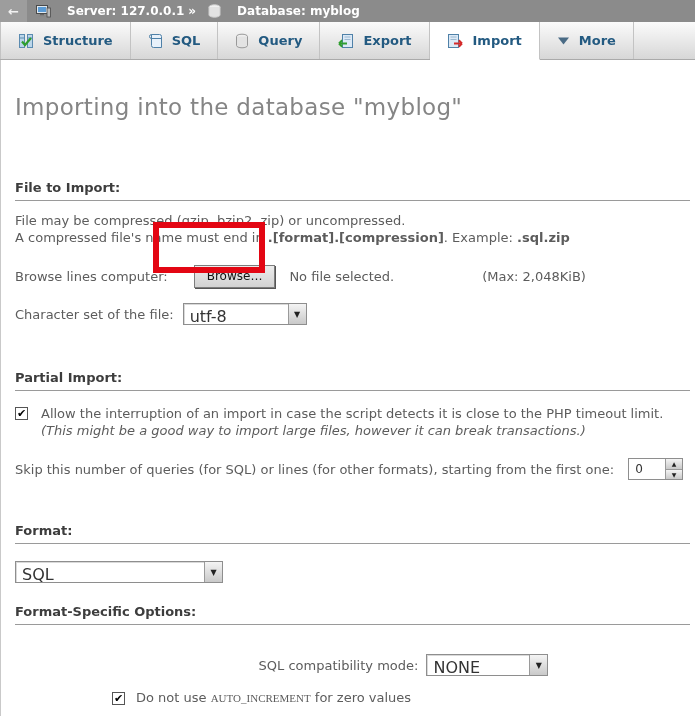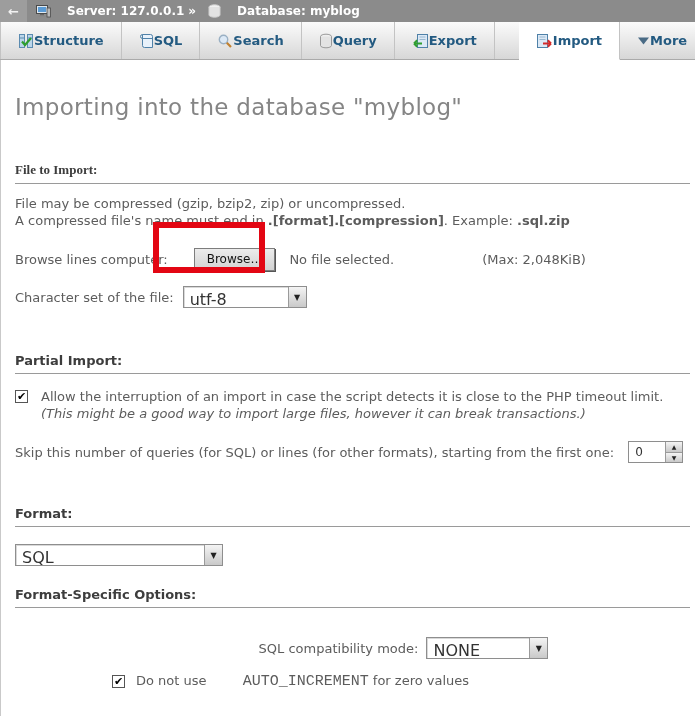--- a/index.html
+++ b/index.html
@@ -21,40 +21,40 @@
   .crumb { display:flex; align-items:center; gap:16px; margin-left:8px; cursor:pointer; }
   .crumb-sep { margin:0 4px; font-weight:bold; }
   .mini-icon { display:inline-block; line-height:0; }
   
   .tabbar {
     height:38px; display:flex; align-items:stretch;
     background:linear-gradient(#fbfbfb,#d7d7d7);
     border-bottom:1px solid #aaa;
   }
   .tab {
-    display:flex; align-items:center; padding:0 17px;
+    display:flex; align-items:center; gap:9px; padding:0 17px;
     border-right:1px solid #c3c3c3; cursor:pointer;
     color:#235a81; font-weight:bold; font-size:13px;
   }
   .tab:first-child { border-left:1px solid #c3c3c3; }
   .tab.active {
-    background:#fff; border-bottom:1px solid #fff; margin-bottom:-1px;margin-left:24px;
+    background:#fff; border-bottom:1px solid #fff; margin-bottom:-1px;
   }
   .tab .icn { line-height:0; }
   
   .content { border-left:1px solid #c9c9c9; min-height:656px; padding:0 0 0 14px; }
   .page-title {
     padding-top:34px; font-size:23px; color:#858585; font-weight:normal;
     letter-spacing:.3px;
   }
   .section-heading {
     font-size:13px; font-weight:bold; color:#3d3d3d;
     padding-bottom:5px; border-bottom:1px solid #9a9a9a; margin-right:5px;
   }
-  .mt-file { margin-top:42px;font-family:Liberation Serif, serif; }
+  .mt-file { margin-top:60px; }
   .mt-partial { margin-top:44px; }
   .mt-format { margin-top:42px; }
   .mt-fso { margin-top:20px; }
   .body-text { font-size:13px; color:#5c5c5c; line-height:17px; }
   .para { margin-top:11px; }
   .row { display:flex; align-items:center; font-size:13px; color:#5c5c5c; }
   .browse-row { margin-top:17px; height:26px; }
   .browse-btn {
     margin-left:26px; padding:3px 12px 4px; font-size:12px; color:#111;
     background:linear-gradient(#ececec,#d2d2d2); border:1px solid #7d7d7d;
@@ -96,21 +96,21 @@
   .spinner .num { font-size:12px; color:#333; padding:3px 0 0 6px; flex:1; }
   .spinner .arrows { width:17px; display:flex; flex-direction:column; border-left:1px solid #9a9a9a; }
   .spinner .arrows span {
     flex:1; display:flex; align-items:center; justify-content:center;
     background:linear-gradient(#f4f4f4,#c9c9c9); font-size:6px; color:#222; cursor:pointer;
   }
   .spinner .arrows span:first-child { border-bottom:1px solid #9a9a9a; }
   .format-select-row { margin-top:17px; }
   .compat-row { margin-top:28px; margin-left:97px; height:24px;justify-content:center; }
   .autoinc-row { margin-top:12px; margin-left:97px; display:flex; align-items:center; gap:11px; }
-  .mono { font-family:Liberation Mono, monospace; font-size:15px;margin-left:32px; }
+  .mono { font-family:Liberation Serif, serif; font-size:11px; }
   
   .highlight-rect {
     position:absolute; left:153px; top:222px; width:112px; height:51px;
     border:6px solid #e30613; pointer-events:none; z-index:50;
   }
   .bold { font-weight:bold; }
 </style>
 </head>
 <body>
 
@@ -159,29 +159,20 @@
     <span class="icn">
       <svg width="15" height="16" viewBox="0 0 15 16">
           <path d="M3.5 1.5 h8 a2 2 0 0 1 2 2 v11 h-8 a2 2 0 0 1 -2 -2 z" fill="#e8f1fa" stroke="#4f81a8"></path>
           <path d="M3.5 1.5 a2 2 0 0 0 0 4 h10" fill="none" stroke="#4f81a8"></path>
         </svg>
     </span>
     <span>SQL</span>
   </div>
   <div class="tab">
     <span class="icn">
-      <svg width="16" height="16" viewBox="0 0 16 16">
-          <circle cx="6.5" cy="6.5" r="4.2" fill="#dce9f6" stroke="#9ab0c4" stroke-width="1.4"></circle>
-          <line x1="9.8" y1="9.8" x2="14" y2="14" stroke="#c08030" stroke-width="2.2"></line>
-        </svg>
-    </span>
-    <span>Search</span>
-  </div>
-  <div class="tab">
-    <span class="icn">
       <svg width="14" height="16" viewBox="0 0 14 16">
           <ellipse cx="7" cy="3.5" rx="5.5" ry="2.3" fill="#efefef" stroke="#999"></ellipse>
           <path d="M1.5 3.5 v9 a5.5 2.3 0 0 0 11 0 v-9" fill="#e3e3e3" stroke="#999"></path>
         </svg>
     </span>
     <span>Query</span>
   </div>
   <div class="tab">
     <span class="icn">
       <svg width="17" height="16" viewBox="0 0 17 16">

